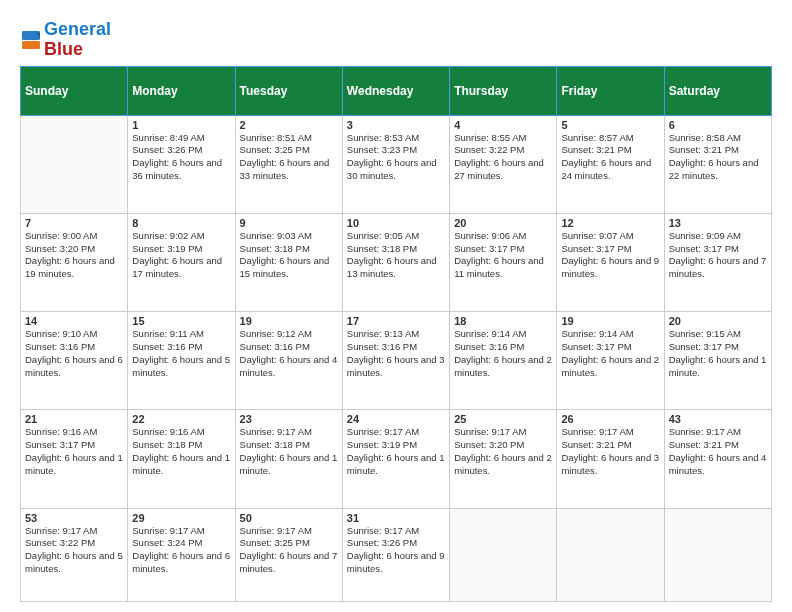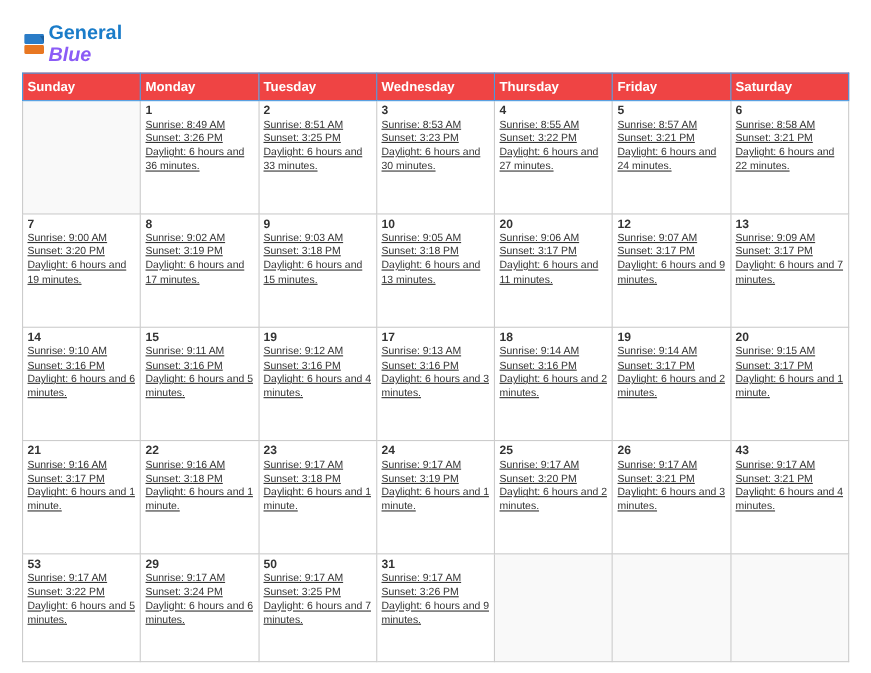--- a/index.html
+++ b/index.html
@@ -57,25 +57,25 @@
       margin-top: 2px;
     }
     .calendar {
       flex: 1;
       border: 1px solid #ccc;
       border-collapse: collapse;
       width: 100%;
       table-layout: fixed;
     }
     .calendar th {
-      background: #ef4444;
+      background: #15803d;
       color: #fff;
       font-size: 12px;
       font-weight: bold;
-      padding: 5px 4px;
+      padding: 17px 4px;
       text-align: left;
       border: 1px solid #4a9ae0;
     }
     .calendar td {
       border: 1px solid #ccc;
       vertical-align: top;
       padding: 3px 4px;
       font-size: 10px;
       color: #333;
       height: 82px;
@@ -83,21 +83,20 @@
     .day-num {
       font-weight: bold;
       font-size: 11px;
       display: block;
       margin-bottom: 1px;
     }
     .cell-text {
       font-size: 9.5px;
       line-height: 1.35;
       color: #333;
-      text-decoration: underline;
     }
     .empty-cell {
       background: #f9f9f9;
     }
     tr:last-child td {
       height: 78px;
     }
   </style>
 </head>
 <body>
@@ -105,21 +104,21 @@
 <div class="page">
   <div class="header">
     <div class="logo">
       <svg class="logo-icon" viewBox="0 0 40 40" xmlns="http://www.w3.org/2000/svg">
         <rect x="0" y="0" width="40" height="20" rx="3" fill="#2a7cc7"></rect>
         <rect x="0" y="22" width="40" height="18" rx="3" fill="#e87722"></rect>
         <polygon points="32,4 40,4 40,16" fill="#1a5fa0"></polygon>
       </svg>
       <div style="margin-left:4px;">
         <div class="logo-text"><span>General</span></div>
-        <div class="logo-text" style="color:#8b5cf6;font-style:italic;">Blue</div>
+        <div class="logo-text" style="color:#b91c1c;">Blue</div>
       </div>
     </div>
     <div class="title-block">
       <div class="month-title"></div>
       <div class="location"></div>
     </div>
   </div>
 
   <table class="calendar">
     <thead>

